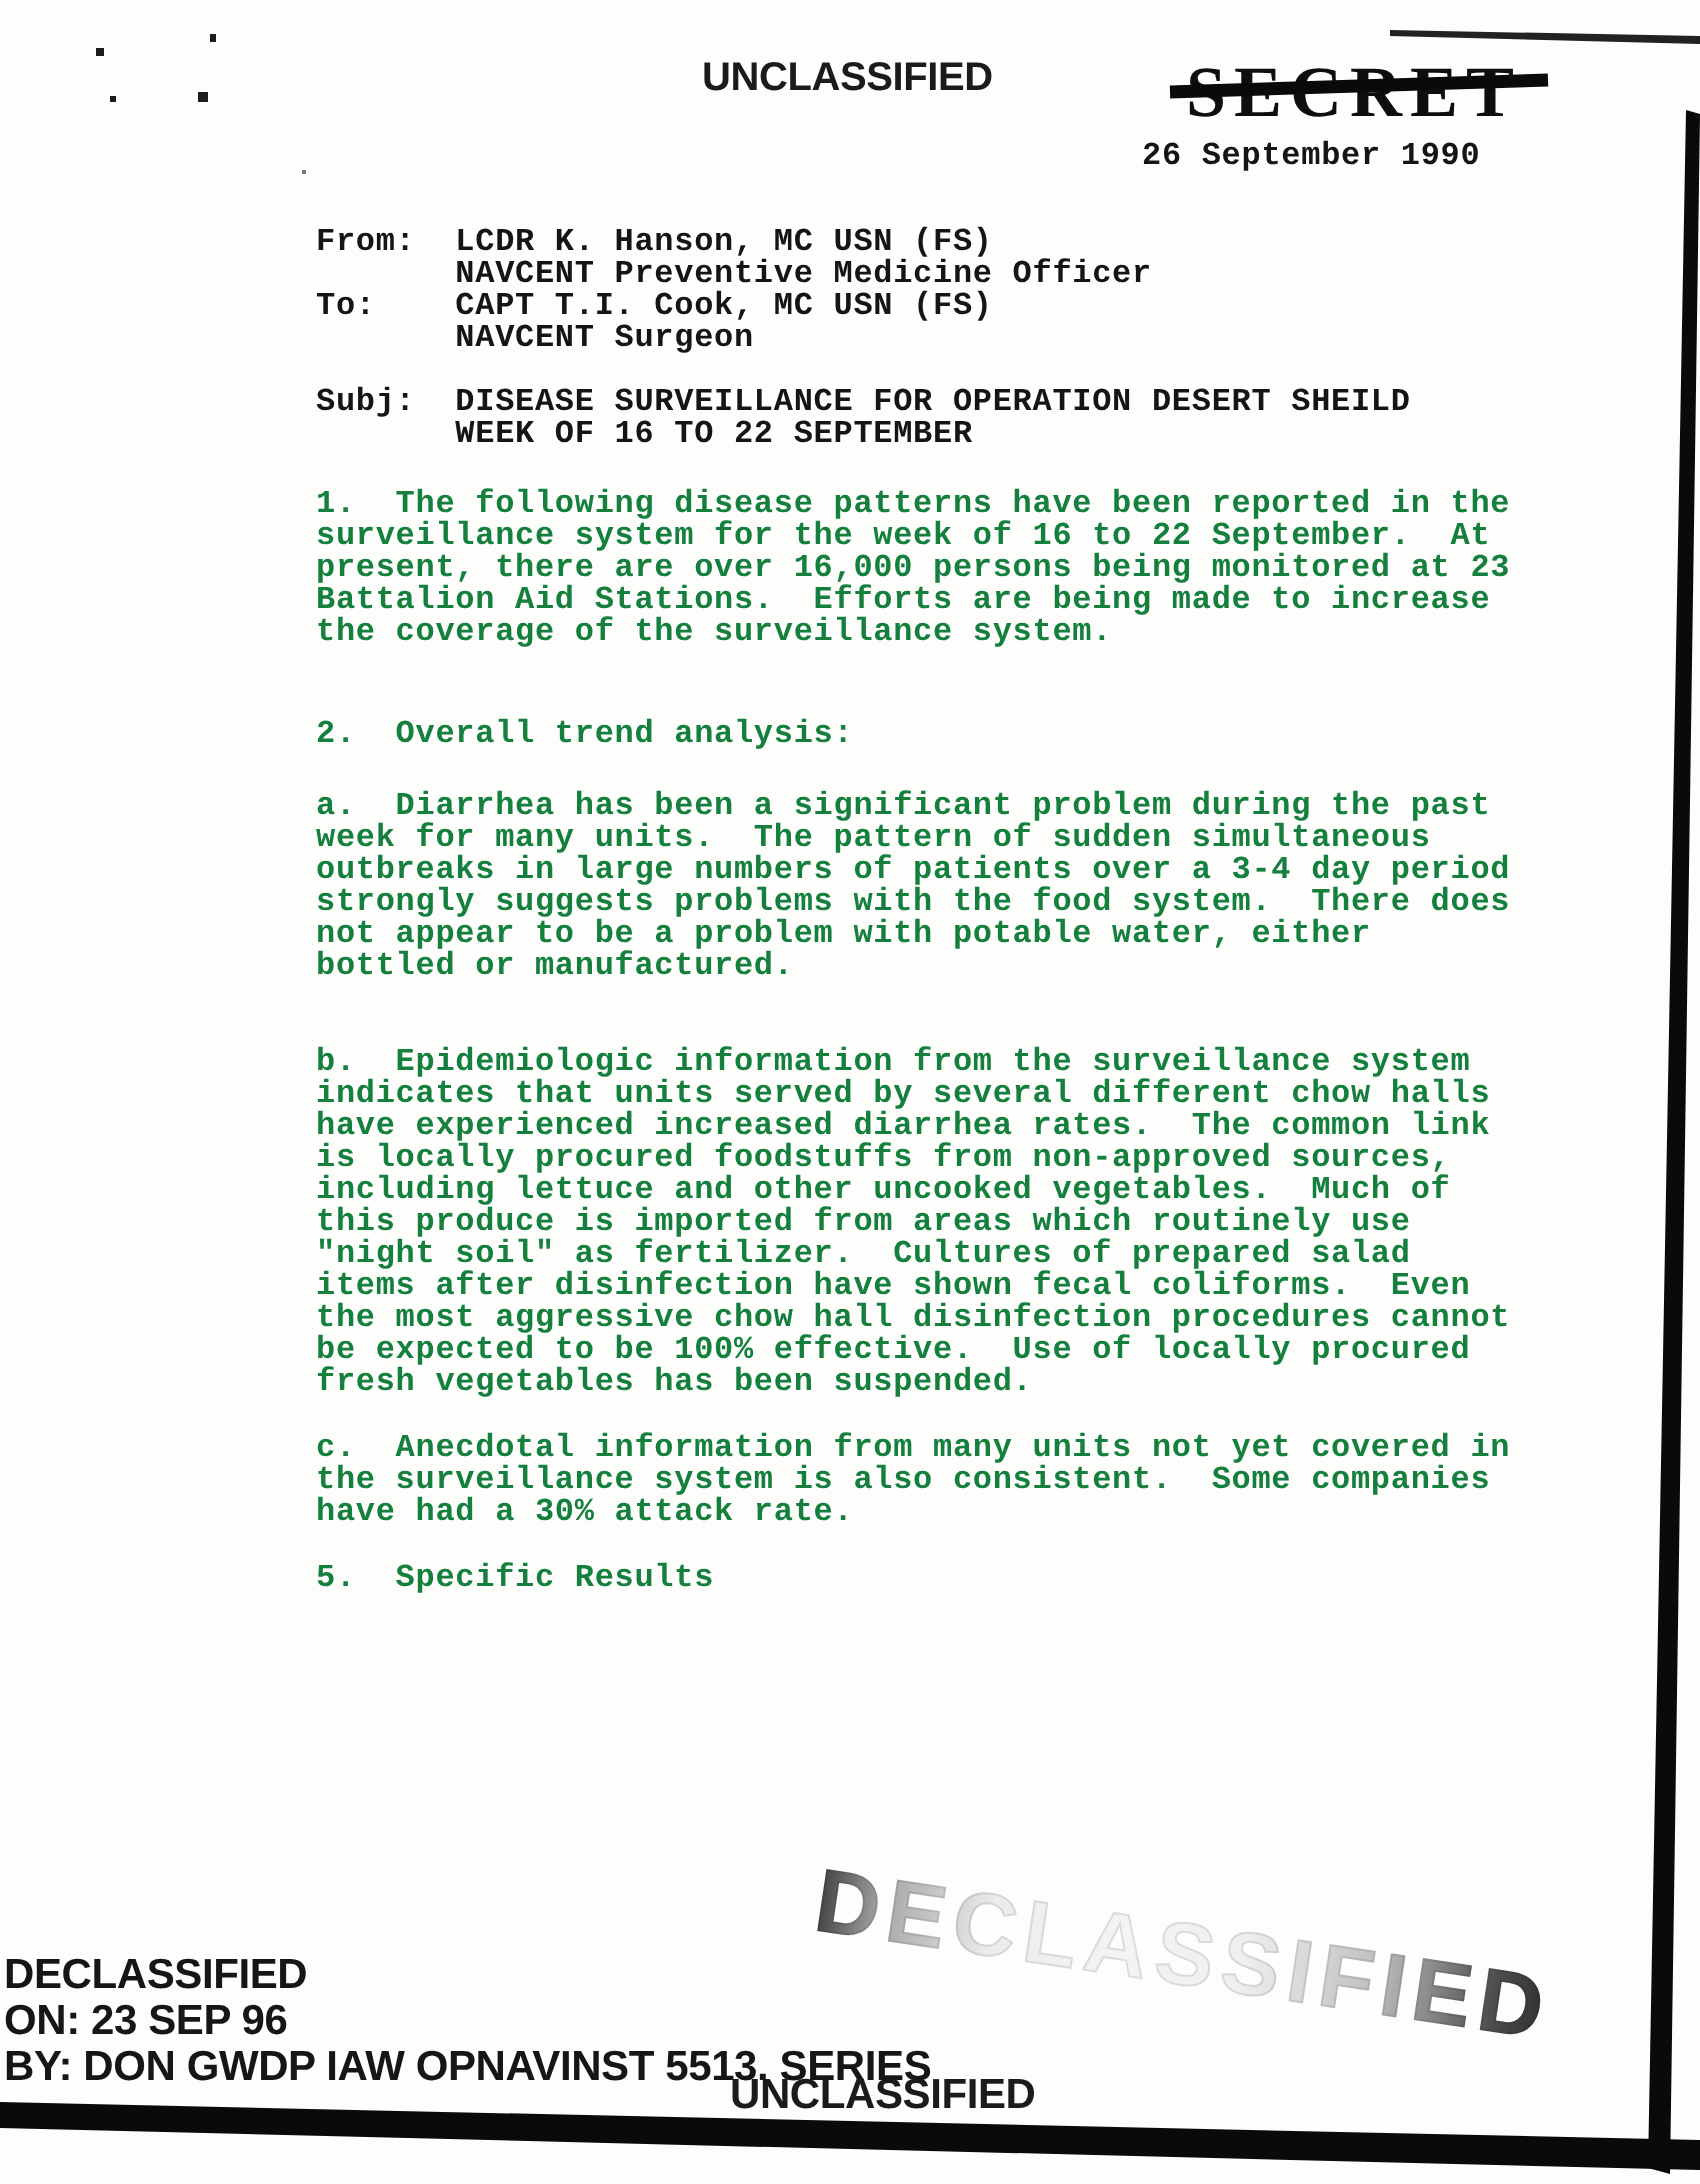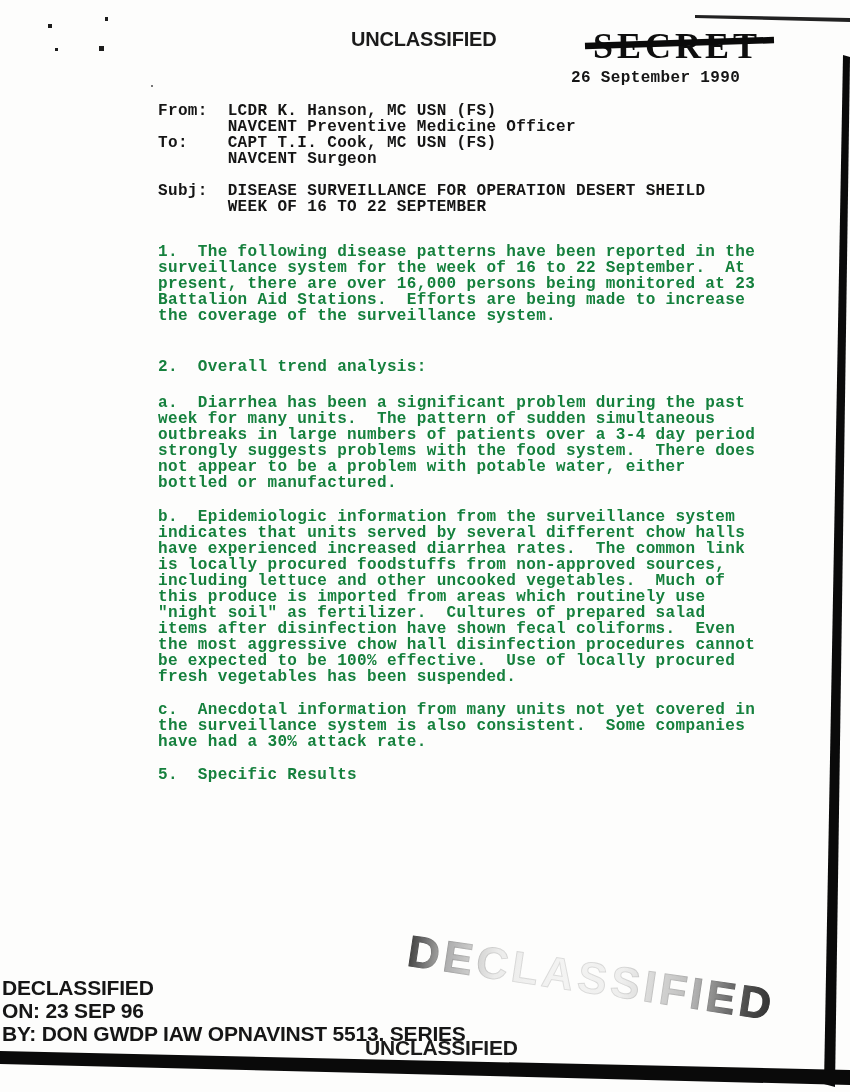--- a/index.html
+++ b/index.html
@@ -37,33 +37,33 @@
     font-size: 20px; letter-spacing: -0.2px;
   }
   .secret-word {
     position: absolute; left: 593px; top: 25px;
     font-family: "Liberation Serif", serif;
     font-weight: 700; font-size: 36px;
     letter-spacing: 4px; color: #0e0e0e;
     white-space: pre;
   }
   .date-line { left: 571px; top: 70px; font-family: Liberation Mono, monospace; }
-  .address-block { left: 158px; top: 103px; }
+  .address-block { left: 158px; top: 113px; }
   .body-block {
     position: absolute; left: 158px; top: 244px; width: 640px;
   }
   .para {
     font-family: "Liberation Mono", "DejaVu Sans Mono", monospace;
     font-weight: 700; font-size: 16px; line-height: 16px;
     letter-spacing: 0.35px; color: #15803d; white-space: pre;
   }
   .mb35 { margin-bottom: 35px; }
   .mb32 { margin-bottom: 32px; }
   .mb20 { margin-bottom: 20px; }
-  .mb18 { margin-bottom: 18px; }
+  .mb18 { margin-bottom: 32px; }
   .mb17 { margin-bottom: 17px; }
   .mb16 { margin-bottom: 16px; }
   .stamp {
     position: absolute; left: 412px; top: 926px;
     font-family: "Liberation Sans", sans-serif;
     font-weight: 700; font-size: 44px; letter-spacing: 4px;
     transform: rotate(8.5deg); transform-origin: left top;
     background: linear-gradient(90deg,
       rgba(10,10,10,0.78) 0%, rgba(10,10,10,0.35) 9%,
       rgba(10,10,10,0.07) 24%, rgba(10,10,10,0.04) 42%,

